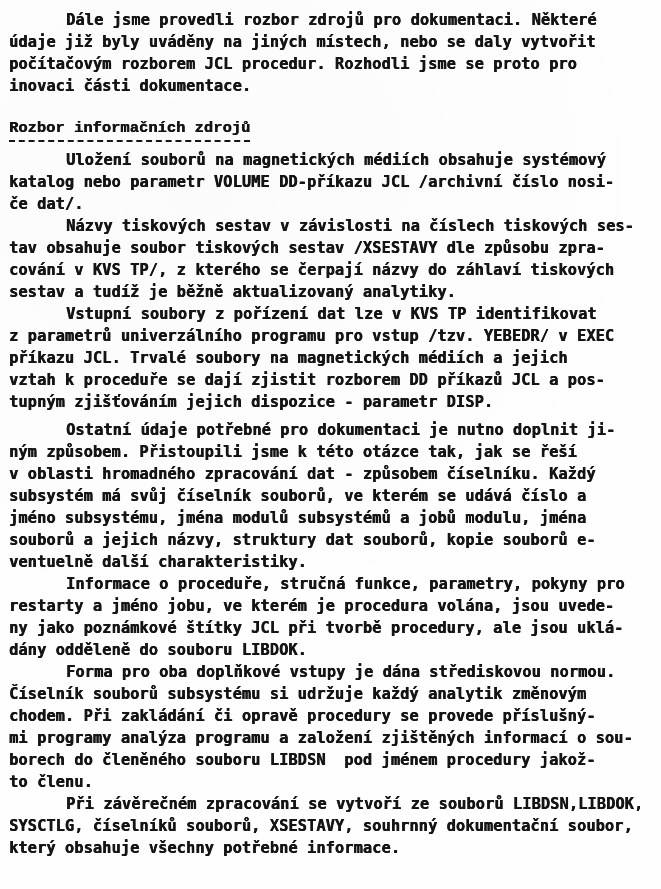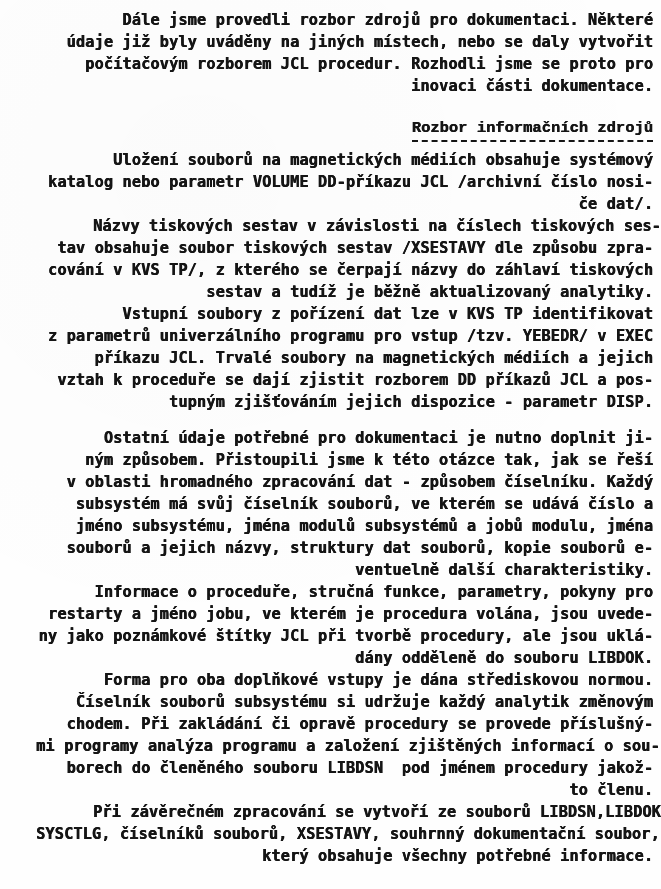--- a/index.html
+++ b/index.html
@@ -12,34 +12,33 @@
     width: 661px;
     height: 889px;
     background: #fefefe;
     overflow: hidden;
     font-family: "DejaVu Sans Mono", "Liberation Mono", monospace;
     font-size: 15.3px;
     font-weight: 700;
     color: #151515;
     line-height: 22px;
     box-sizing: border-box;
-    padding: 9px 8px 10px 36px;
+    padding: 9px 8px 10px 9px;
     
     background-image: radial-gradient(circle at 30% 20%, rgba(0,0,0,0.012), rgba(0,0,0,0) 60%);
-    text-align: right;
   }
   .doc-body {
     white-space: pre;
     text-shadow: 0.45px 0 0 #151515, 0 0.3px 0 rgba(21,21,21,0.55);
     letter-spacing: 0.1px;
   }
   .block { margin: 0; }
   .block.paragraph .line { height: 22px; }
   .block.paragraph .line.first { padding-left: 57px; }
-  .block.paragraph.spaced { margin-top: 14px; }
+  .block.paragraph.spaced { margin-top: 6px; }
   .block.heading {
     margin-top: 19px;
     margin-bottom: 9px;
     height: 24px;
   }
   .heading-text {
     display: inline-block;
     border-bottom: 2px dashed #151515;
     padding-bottom: 1px;
     font-family: Liberation Mono, monospace;

